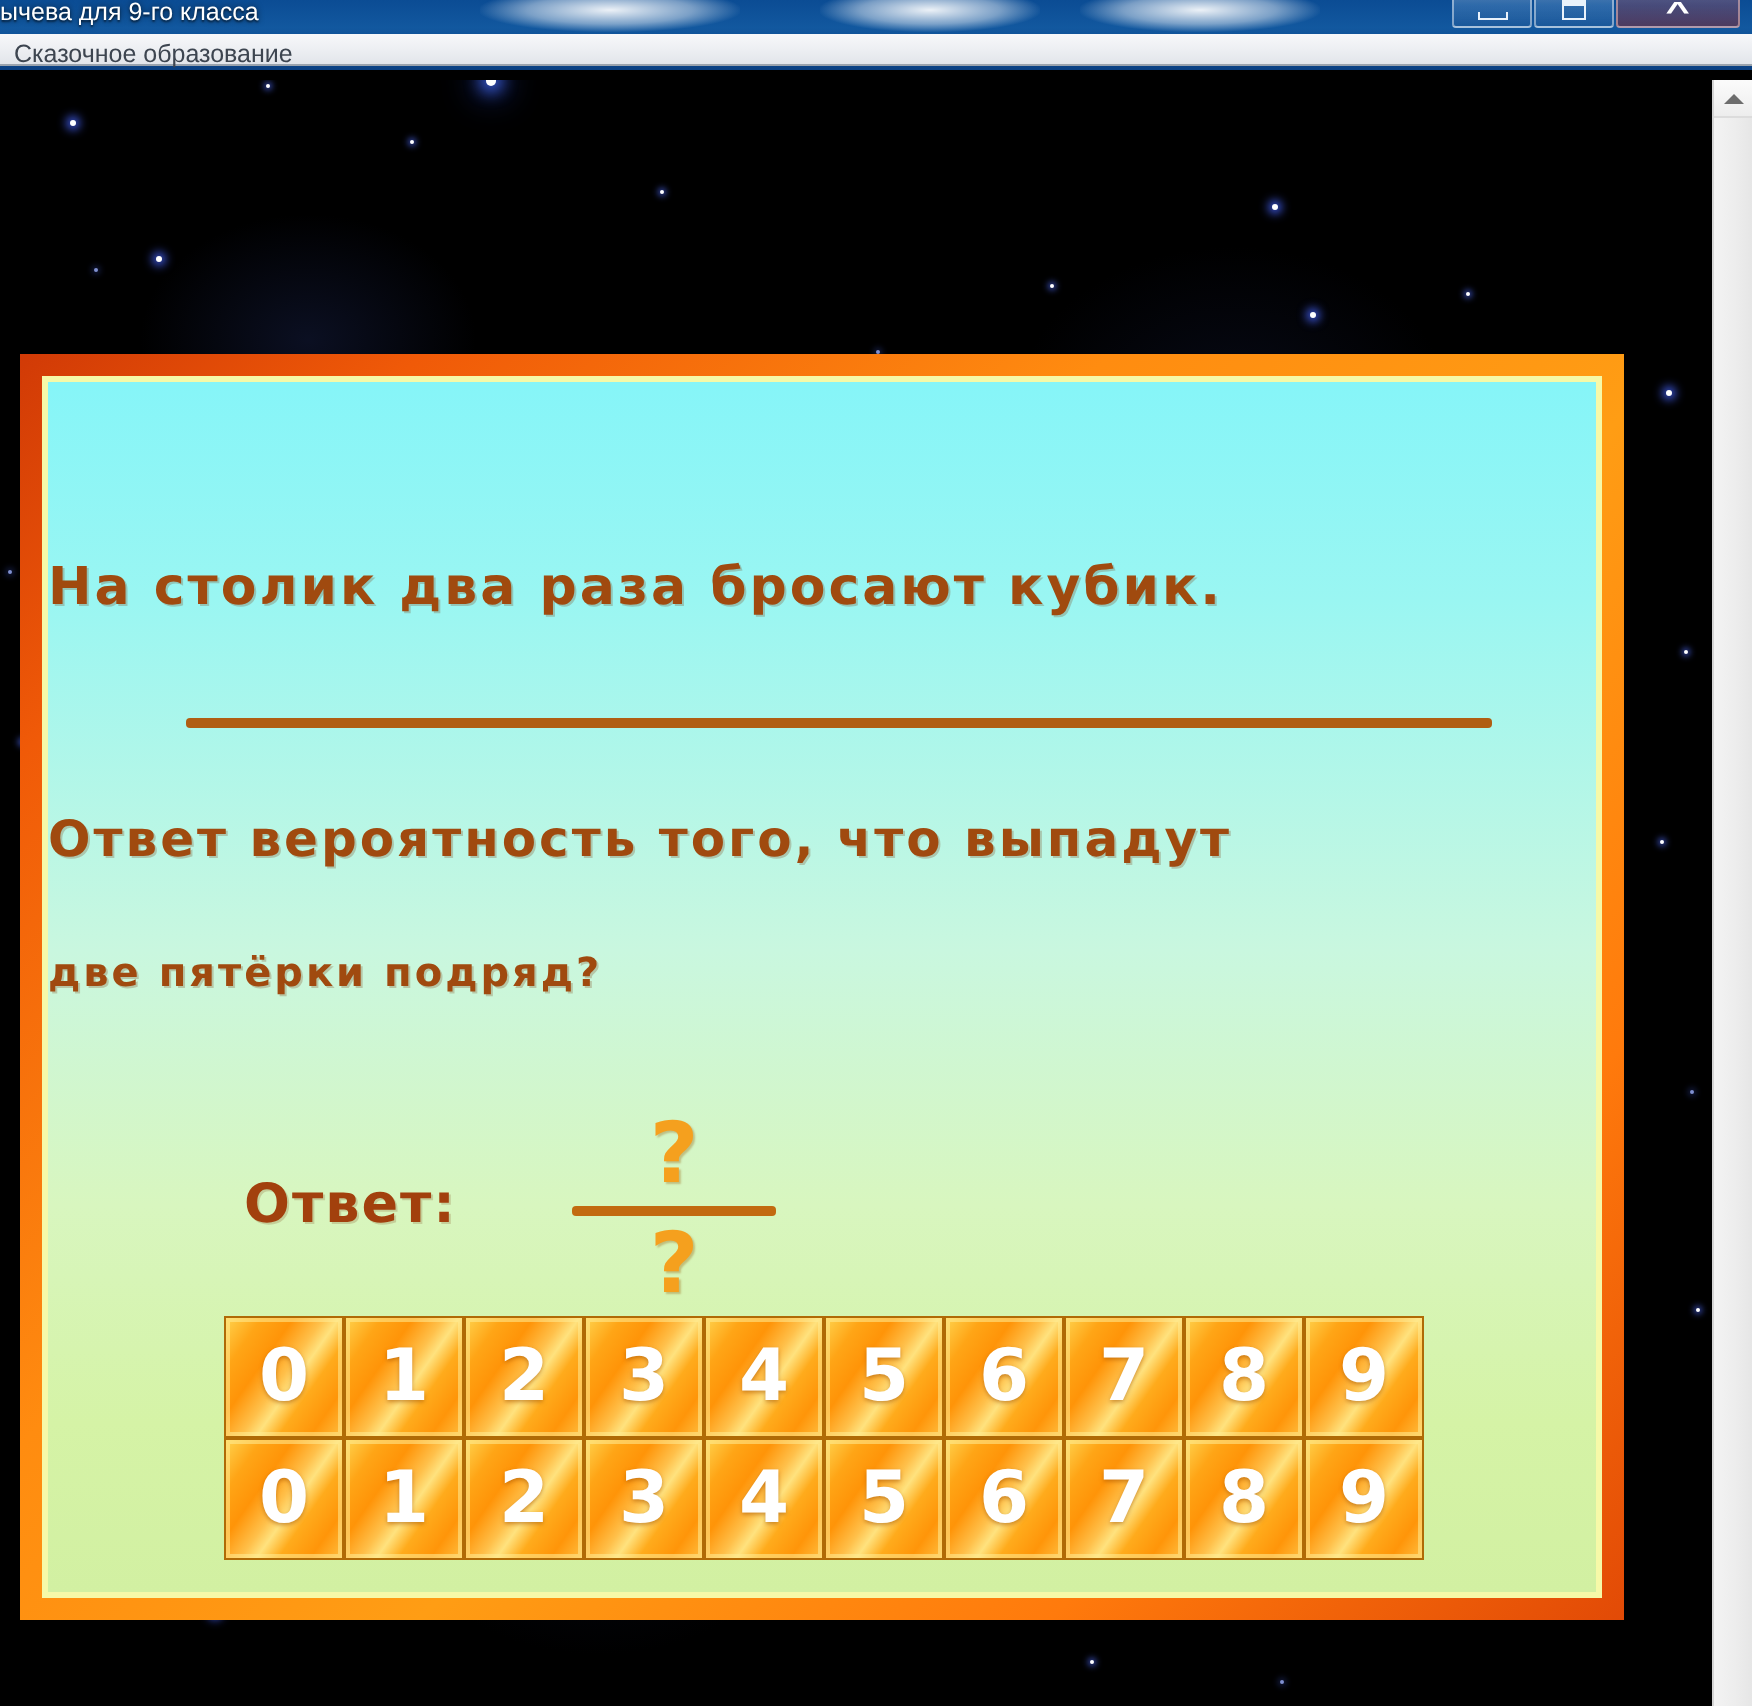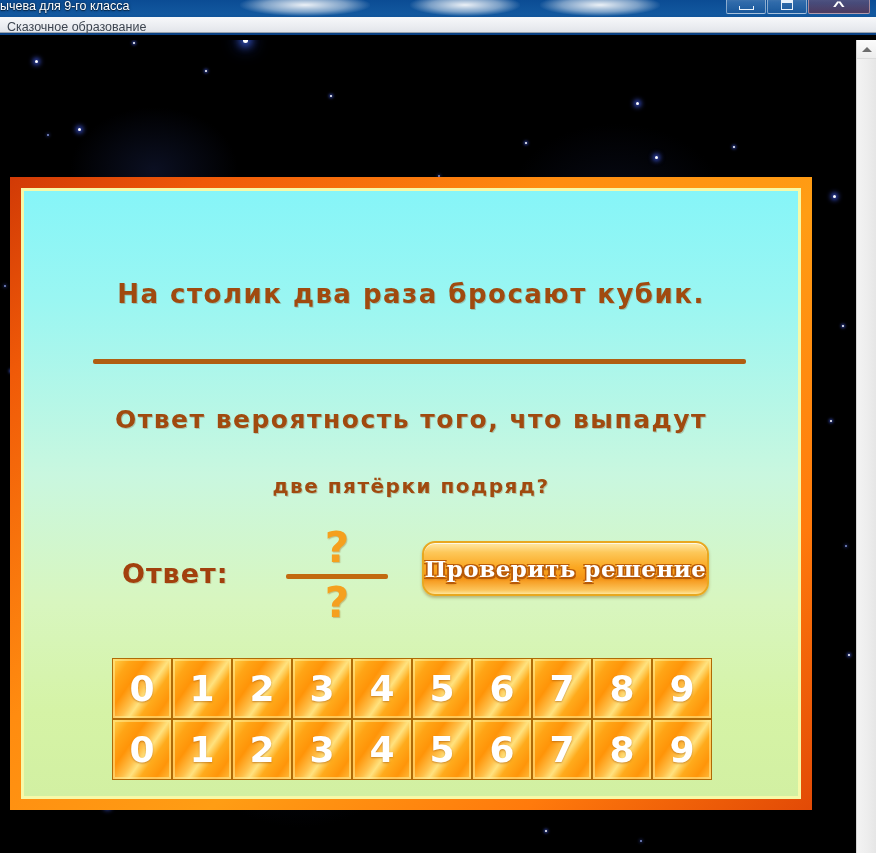--- a/index.html
+++ b/index.html
@@ -165,21 +165,21 @@
     box-sizing: border-box;
     background: linear-gradient(to bottom, #86f5f8 0%, #9af6f2 18%, #c9f7df 47%, #d8f6bf 68%, #d5f3a6 86%, #d2f0a2 100%);
     position: relative;
     overflow: hidden;
   }
 
   
   .slide-line {
     position: absolute;
     width: 100%;
-    text-align: center;
+    text-align: left;
     color: #a04a0f;
     font-family: "DejaVu Sans", sans-serif;
     font-weight: bold;
     letter-spacing: 1.5px;
     text-shadow: 1px 1px 0 rgba(120,55,10,.25);
     white-space: nowrap;
   }
   #question-line-1 { top: 88px; font-size: 26px; }
   #question-line-2 { top: 214px; font-size: 25px; }
   #question-line-3 { top: 283px; font-size: 20px; }
@@ -191,21 +191,21 @@
     width: 653px;
     height: 5px;
     background: #b05e12;
     border-radius: 2px;
   }
 
   
   #answer-row {
     position: absolute;
     left: 0;
-    top: 342px;
+    top: 371px;
     width: 100%;
     height: 92px;
   }
   #answer-label {
     position: absolute;
     left: 98px;
     top: 25px;
     font-family: "DejaVu Sans", sans-serif;
     font-weight: bold;
     font-size: 27px;
@@ -407,23 +407,20 @@
         <div id="answer-row">
 
           <div id="answer-label">Ответ:</div>
 
           <div id="fraction">
             <div class="q">?</div>
             <div class="bar"></div>
             <div class="q">?</div>
           </div>
 
-          <div id="check-button">
-            <span id="check-button-label">Проверить решение</span>
-          </div>
         </div>
 
         <div id="keypad">
           <div class="key-row">
             <div class="key">
                 <span class="key-label">0</span>
               </div>
             <div class="key">
                 <span class="key-label">1</span>
               </div>

